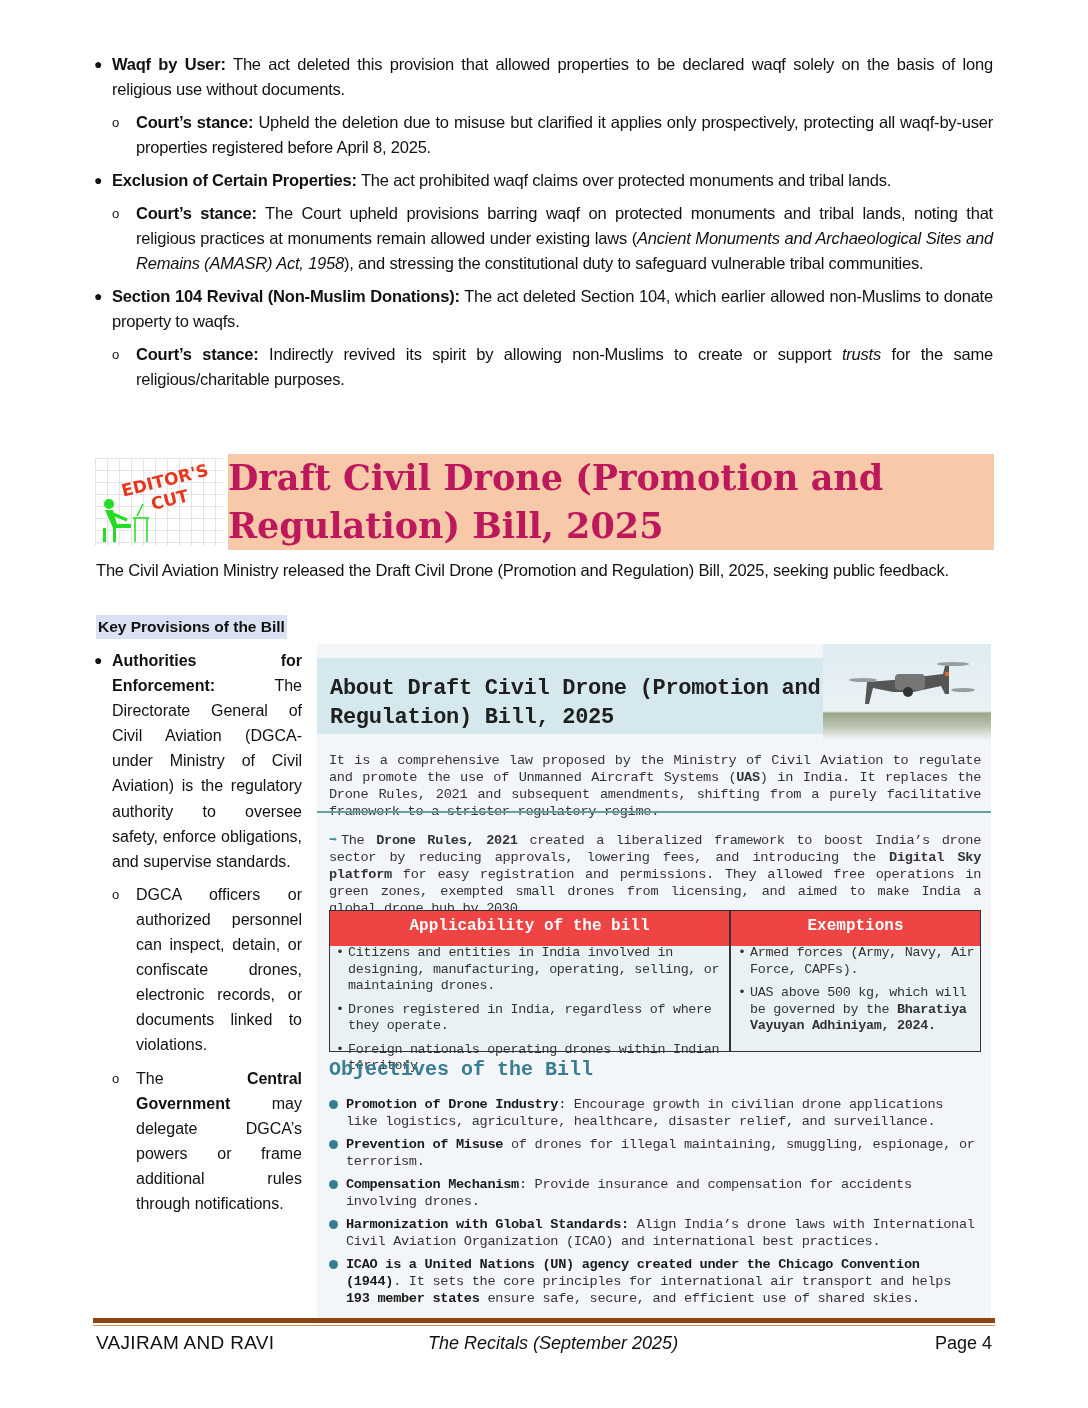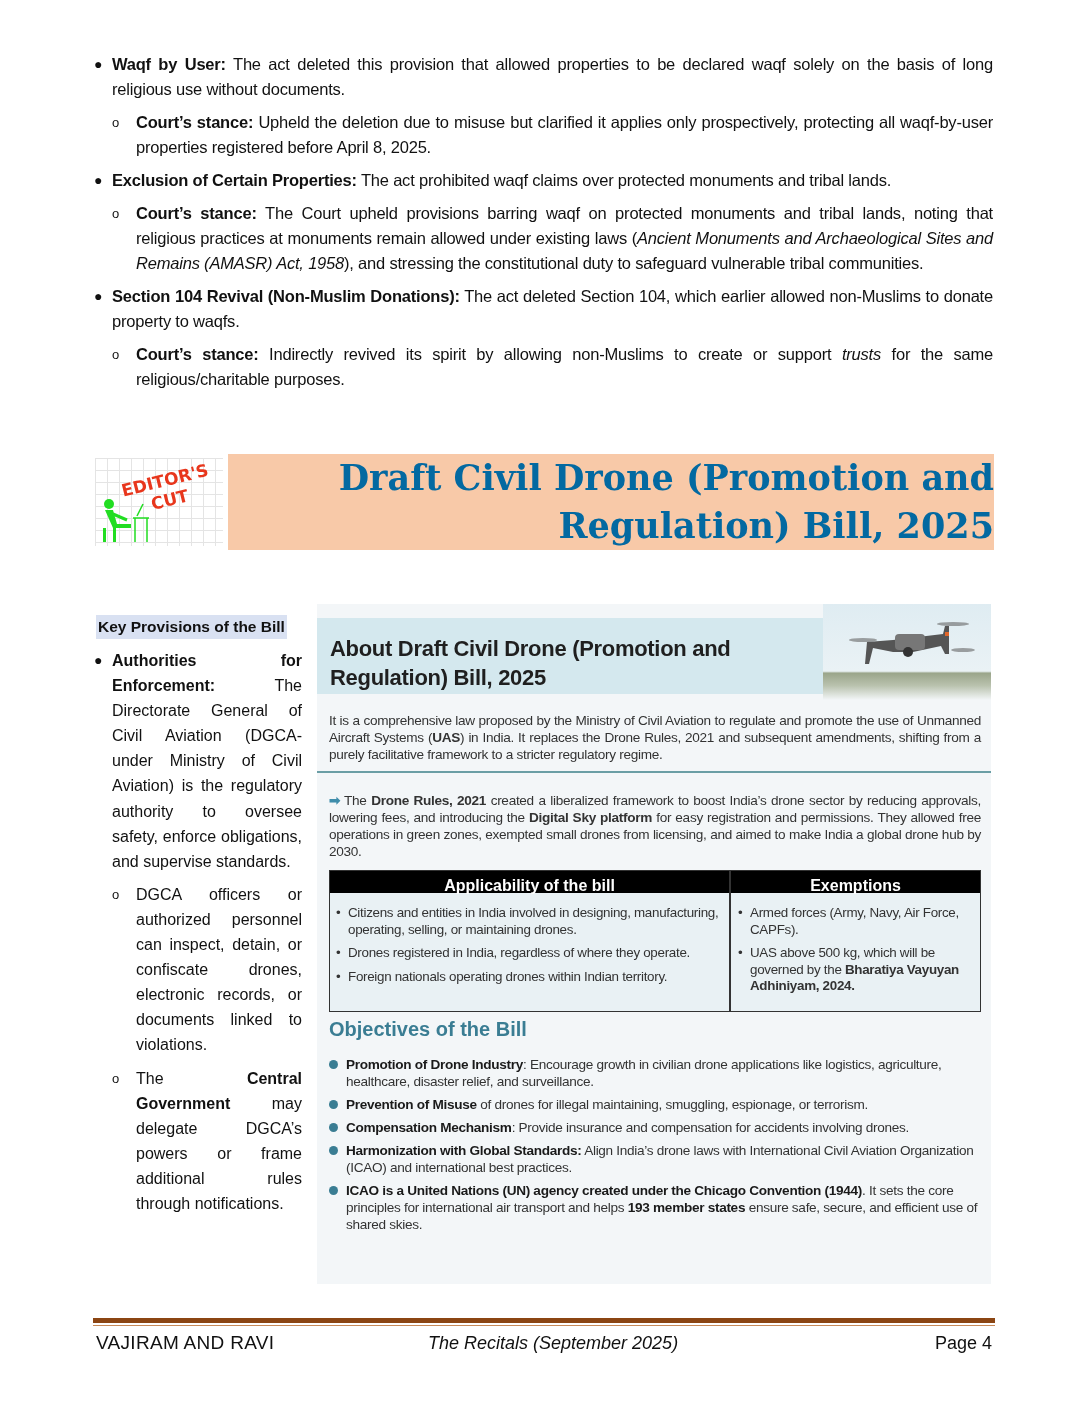--- a/index.html
+++ b/index.html
@@ -11,36 +11,36 @@
   .bl .dot{position:absolute;left:-2px;top:0;font-size:14px;}
   .sl{position:relative;padding-left:40px;text-align:justify;margin-bottom:8px;}
   .sl .circ{position:absolute;left:16px;top:0;font-size:13px;}
   b{font-weight:bold;}
   i{font-style:italic;}
   .editor{position:absolute;left:95px;top:458px;width:128px;height:88px;
     background-image:linear-gradient(#e4e4e4 1px,transparent 1px),linear-gradient(90deg,#e4e4e4 1px,transparent 1px);
     background-size:12px 12px;}
   .editor .ec{position:absolute;left:28px;top:12px;color:#e8361c;font-weight:bold;font-size:17px;transform:rotate(-14deg);line-height:20px;text-align:center;font-family:"DejaVu Sans",sans-serif;}
   .editor svg{position:absolute;left:2px;top:38px;}
-  .banner{position:absolute;left:228px;top:454px;width:766px;height:96px;background:#f8c9a8;text-align:right;
-    font-family:"DejaVu Serif",serif;font-weight:bold;font-size:35px;line-height:48px;color:#0369a1;}
+  .banner{position:absolute;left:228px;top:454px;width:766px;height:96px;background:#f8c9a8;text-align:left;
+    font-family:"DejaVu Serif",serif;font-weight:bold;font-size:35px;line-height:48px;color:#be185d;}
   .intro{position:absolute;left:96px;top:558px;width:897px;text-align:justify;}
   .kp{position:absolute;left:96px;top:615px;background:#d9e1f2;font-weight:bold;padding:0 2px;font-size:15.5px;line-height:24px;}
   .left-col{position:absolute;left:96px;top:648px;width:206px;font-size:16px;line-height:25.1px;}
   .left-col .bl{padding-left:16px;}
   .left-col .sl{padding-left:40px;}
-  .infog{position:absolute;left:317px;top:604px;width:674px;height:680px;background:#f3f6f8;font-family:Liberation Sans, sans-serif;}
+  .infog{position:absolute;left:317px;top:644px;width:674px;height:680px;background:#f3f6f8;font-family:Liberation Mono, monospace;}
   .ig-head{position:absolute;left:0;top:14px;width:510px;height:76px;background:#d4e8ee;}
   .ig-title{position:absolute;left:13px;top:16px;font-size:22px;font-weight:bold;line-height:29px;color:#1f1f1f;letter-spacing:-0.3px;}
   .drone{position:absolute;left:506px;top:0;width:168px;height:96px;background:linear-gradient(#dfecf2,#eaf2f5 70%,#9aa58a 72%,#b9c2ae 85%,#f3f6f8);}
   .ig-p{position:absolute;left:12px;width:652px;font-size:13.6px;line-height:17px;color:#333;text-align:justify;letter-spacing:-0.3px;}
   .ig-rule{position:absolute;left:0;width:674px;height:2px;background:#6a9ea5;}
   .arrow{color:#3f8dab;font-weight:bold;margin-right:4px;}
   .tbl{position:absolute;left:12px;top:266px;width:650px;height:140px;border:1.5px solid #333;background:#e9f1f4;}
-  .th{position:absolute;top:0;height:22px;background:#000000;color:#fff;font-weight:bold;font-size:16px;line-height:30px;text-align:center;}
+  .th{position:absolute;top:0;height:35px;background:#ef4444;color:#fff;font-weight:bold;font-size:16px;line-height:30px;text-align:center;}
   .th1{left:0;width:399px;}
   .th2{left:401px;width:249px;}
   .vdiv{position:absolute;left:399px;top:0;width:2px;height:140px;background:#333;}
   .cell{position:absolute;top:34px;font-size:13.4px;line-height:16.5px;color:#333;letter-spacing:-0.3px;}
   .cell1{left:6px;width:390px;}
   .cell2{left:408px;width:238px;}
   .cell .it{position:relative;padding-left:12px;margin-bottom:7px;}
   .cell .it .d{position:absolute;left:0;}
   .obj-title{position:absolute;left:12px;top:414px;font-size:20px;font-weight:bold;color:#3a7d93;}
   .objs{position:absolute;left:12px;top:452px;width:652px;font-size:13.6px;line-height:17px;color:#333;letter-spacing:-0.3px;}
@@ -99,20 +99,21 @@
       <div>EDITOR'S</div>
       <div>CUT</div>
     </div>
   </div>
 
   <div class="banner">
     <div>Draft Civil Drone (Promotion and</div>
     <div>Regulation) Bill, 2025</div>
   </div>
 
+  <div class="intro narrow">The Civil Aviation Ministry released the Draft Civil Drone (Promotion and Regulation) Bill, 2025, seeking public feedback.</div>
 
   <div class="kp">Key Provisions of the Bill</div>
 
   <div class="left-col">
     <div class="bl" style="text-align:justify;">
       <span class="dot">●</span>
       <b>Authorities for Enforcement:</b><span> The Directorate General of Civil Aviation (DGCA- under Ministry of Civil Aviation) is the regulatory authority to oversee safety, enforce obligations, and supervise standards.</span>
     </div>
     <div class="sl">
       <span class="circ">o</span>

